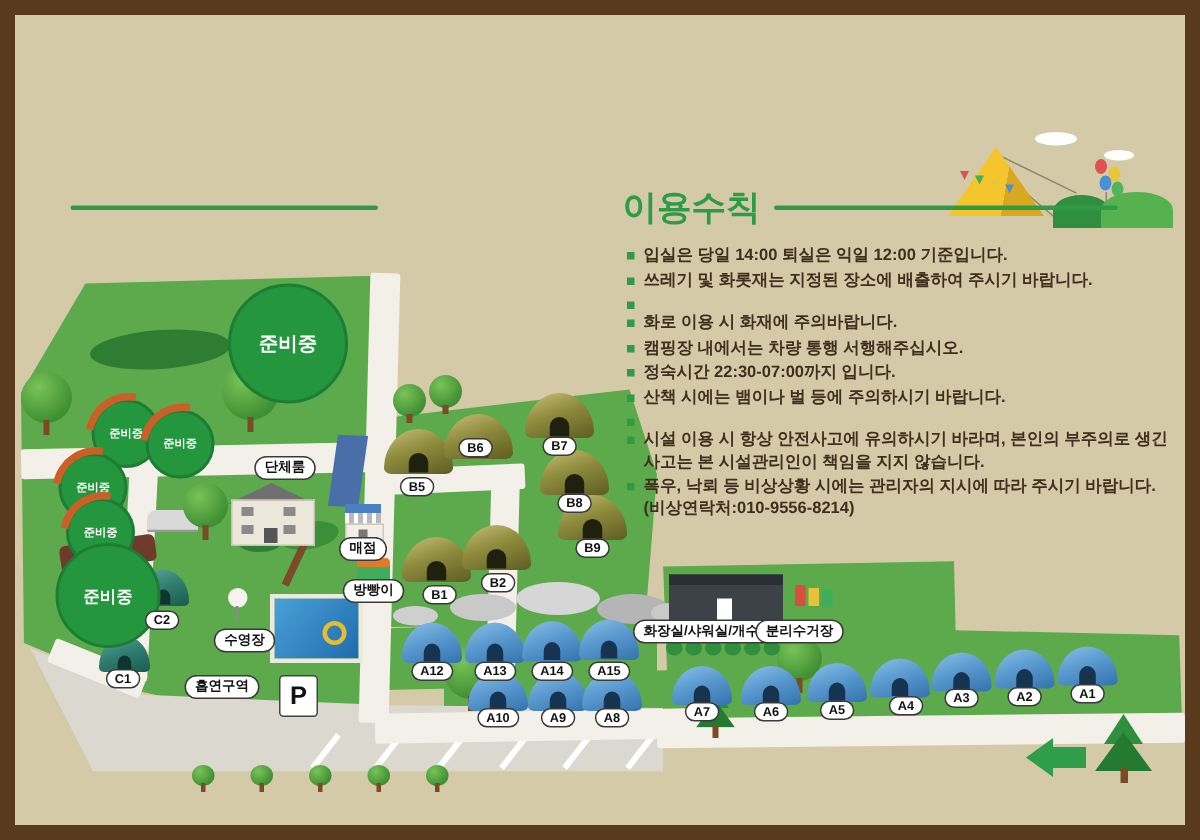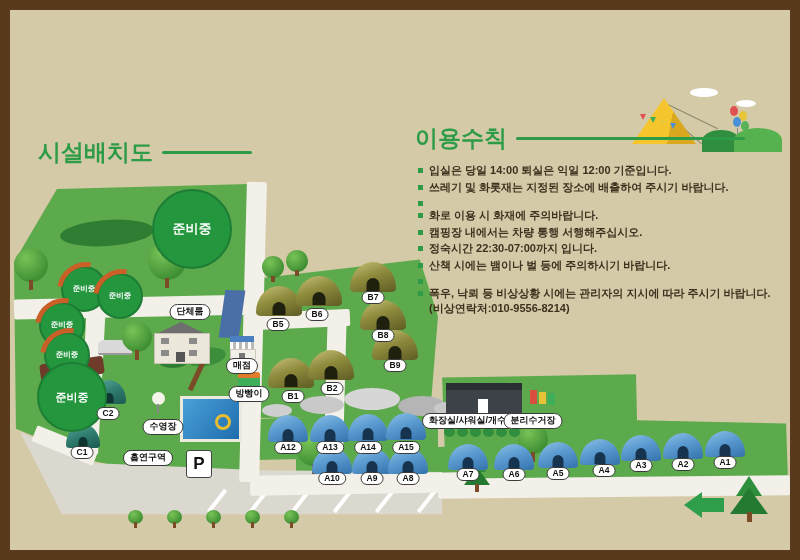--- a/index.html
+++ b/index.html
@@ -71,21 +71,20 @@
   .arrowL .tail{position:absolute;left:18px;top:6px;width:22px;height:14px;background:#2f9e4a}
 </style>
 </head>
 <body>
 
 <div class="page">
   <div class="frame"></div>
 
 
   <div class="sec-head" style="left:38px;top:137px;width:214px">
-    <span class="txt">시설배치도</span>
     <span class="line"></span>
   </div>
   <div class="sec-head" style="left:415px;top:123px;width:330px">
     <span class="txt">이용수칙</span>
     <span class="line"></span>
   </div>
 
   <div class="rules">
     <div class="rule">
         <span class="bullet"></span>
@@ -109,20 +108,24 @@
     <div class="rule">
         <span class="bullet"></span>
         <span class="rtext"><span>정숙시간 22:30-07:00까지 입니다.</span></span>
       </div>
     <div class="rule">
         <span class="bullet"></span>
         <span class="rtext"><span>산책 시에는 뱀이나 벌 등에 주의하시기 바랍니다.</span></span>
       </div>
     <div class="rule">
         <span class="bullet"></span>
+      </div>
+    <div class="rule">
+        <span class="bullet"></span>
+        <span class="rtext"><span>시설 이용 시 항상 안전사고에 유의하시기 바라며, 본인의 부주의로 생긴</span><span class="cont">사고는 본 시설관리인이 책임을 지지 않습니다.</span></span>
       </div>
     <div class="rule">
         <span class="bullet"></span>
         <span class="rtext"><span>폭우, 낙뢰 등 비상상황 시에는 관리자의 지시에 따라 주시기 바랍니다.</span><span class="cont">(비상연락처:010-9556-8214)</span></span>
       </div>
   </div>
 
   <div class="green" style="left:14px;top:183px;width:244px;height:296px;clip-path:polygon(17.6% 2%,96.7% 0.3%,100% 9%,99.6% 99.7%,64% 99.7%,33% 94%,0.8% 83%,0 26.7%)"></div>
   <div class="green" style="left:255px;top:258px;width:183px;height:162px;clip-path:polygon(3.8% 12.3%,90% 1%,100% 36%,95.6% 97.5%,2.7% 98.8%)"></div>
   <div class="green" style="left:256px;top:410px;width:182px;height:50px;clip-path:polygon(0 18%,100% 4%,100% 92%,0 100%)"></div>
@@ -307,21 +310,21 @@
 
   <div class="tent tent-b" style="left:256px;top:286px;width:46px;height:30px">
       <div class="body"></div>
       <div class="door"></div>
     </div>
   <div class="pill small" style="left:278px;top:318px"><span>B5</span></div>
   <div class="tent tent-b" style="left:296px;top:276px;width:46px;height:30px">
       <div class="body"></div>
       <div class="door"></div>
     </div>
-  <div class="pill small" style="left:317px;top:308px"><span>B6</span></div>
+  <div class="pill small" style="left:317px;top:292px"><span>B6</span></div>
   <div class="tent tent-b" style="left:350px;top:262px;width:46px;height:30px">
       <div class="body"></div>
       <div class="door"></div>
     </div>
   <div class="pill small" style="left:373px;top:291px"><span>B7</span></div>
   <div class="tent tent-b" style="left:360px;top:300px;width:46px;height:30px">
       <div class="body"></div>
       <div class="door"></div>
     </div>
   <div class="pill small" style="left:383px;top:329px"><span>B8</span></div>

